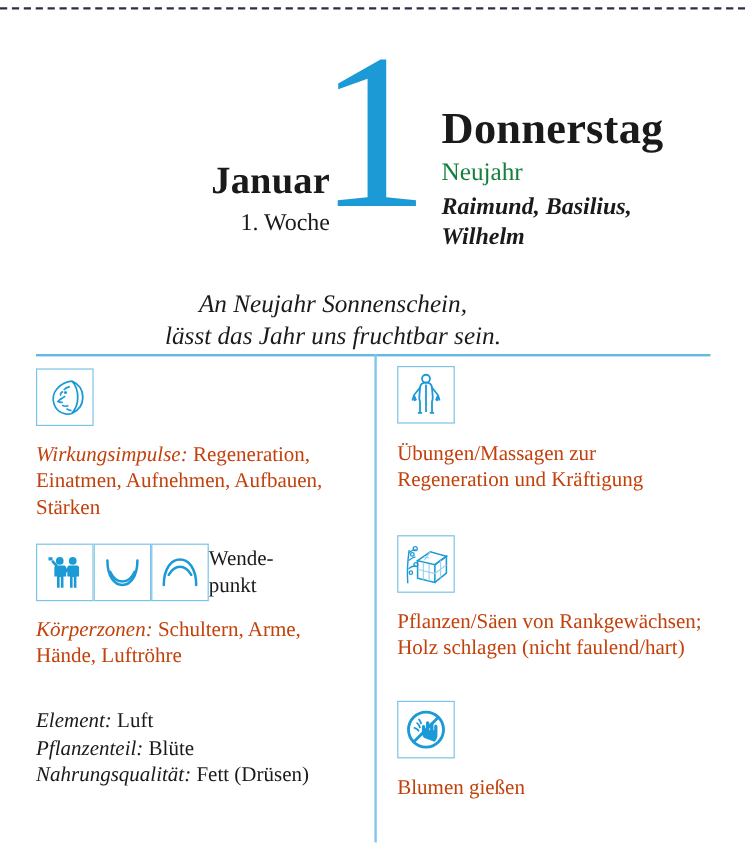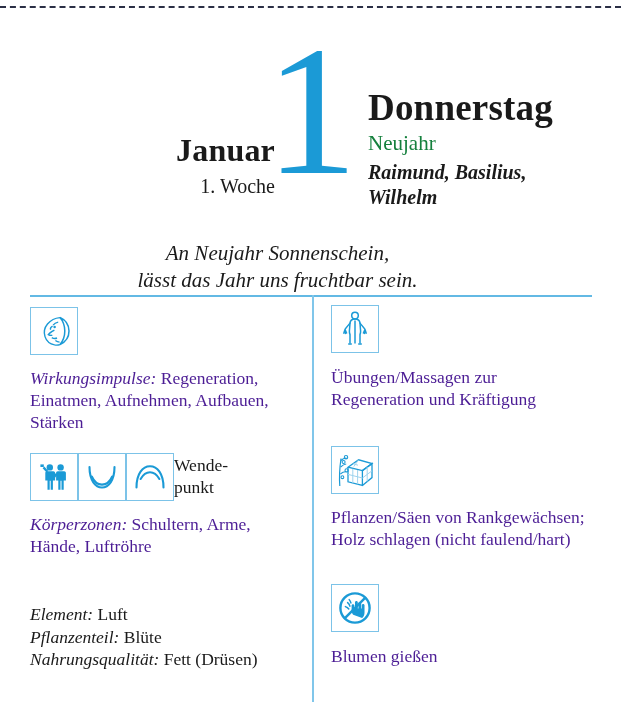--- a/index.html
+++ b/index.html
@@ -158,21 +158,21 @@
     align-items: center;
     justify-content: center;
     vertical-align: top;
     background: #ffffff;
   }
   .icon-box svg { display: block; }
 
   .body-text {
     font-size: 17.5px;
     line-height: 22px;
-    color: #4c1d95;
+    color: #c2410c;
   }
   .body-text em {
     font-style: italic;
   }
 
   .block-label {
     font-style: italic;
   }
 
   
@@ -187,21 +187,21 @@
   .wende {
     font-size: 17.5px;
     line-height: 22px;
     padding-top: 1px;
     width: 70px;
   }
 
   .lc-text2 { margin-top: 12px; }
 
   .lc-attrs {
-    margin-top: 46px;
+    margin-top: 32px;
     font-size: 17.5px;
     line-height: 22.5px;
   }
 
   
   .rc-text1 { margin-top: 13px; }
   .rc-icon2 { margin-top: 36px; }
   .rc-text2 { margin-top: 12px; }
   .rc-icon3 { margin-top: 34px; }
   .rc-text3 { margin-top: 13px; }

